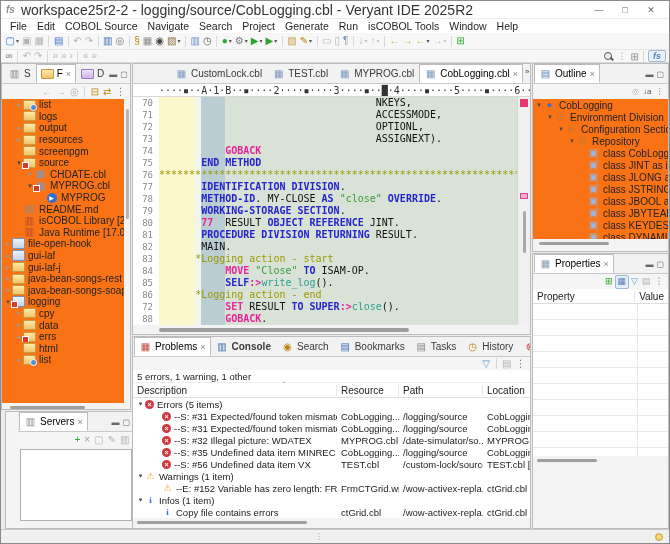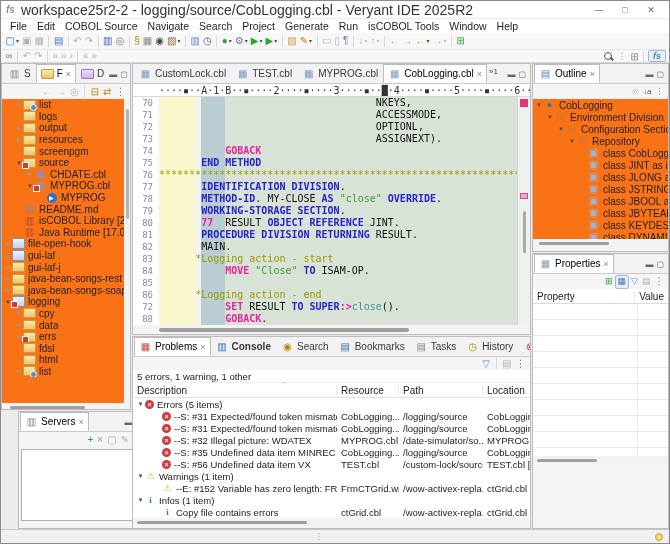--- a/index.html
+++ b/index.html
@@ -28,21 +28,21 @@
   .mag{position:relative;width:11px;height:11px;display:inline-block;}
   .mag::before{content:"";position:absolute;left:1px;top:1px;width:6px;height:6px;border:1.5px solid #555;border-radius:50%;}
   .mag::after{content:"";position:absolute;left:7px;top:7px;width:4px;height:1.5px;background:#555;transform:rotate(45deg);}
   .persp{font-style:italic;font-weight:bold;color:#5b7fb5;font-size:9px;border:1px solid #9fb8d8;background:#e8f0fa;
          padding:0 4px;height:12px;display:inline-flex;align-items:center;border-radius:2px;}
   .dots8{color:#aaa;font-size:9px;}
   
   .main{position:relative;height:466px;background:#ececec;}
   .view{position:absolute;background:#f4f4f4;border:1px solid #bcbcbc;overflow:hidden;}
   .v-explorer{left:0;top:0;width:130px;height:347px;}
-  .v-servers{left:17px;top:348px;width:130px;height:118px;}
+  .v-servers{left:4px;top:348px;width:130px;height:118px;padding-left:12px;}
   .v-editor{left:131px;top:0;width:399px;height:272px;background:#fff;}
   .v-problems{left:131px;top:273px;width:399px;height:193px;}
   .v-outline{left:531px;top:0;width:137px;height:189px;}
   .v-properties{left:531px;top:190px;width:137px;height:276px;}
   
   .tabbar{height:20px;display:flex;align-items:flex-end;background:#f2f2f2;border-bottom:1px solid #c9c9c9;padding:0 1px;}
   .tab{display:inline-flex;align-items:center;height:19px;padding:0 4px;font-size:10px;color:#3a3a3a;
        border:1px solid transparent;white-space:nowrap;max-width:105px;overflow:hidden;}
   .tab[data-active="true"]{background:#fff;border-color:#bcbcbc;border-bottom-color:#fff;color:#000;}
   .tab[data-bold="true"] .tlabel{font-weight:bold;}
@@ -569,25 +569,20 @@
               <span class="tlabel">data</span>
             </div>
             <div class="trow" data-ind="1" data-ar="c" data-ic="folder-err">
               <span class="tw"></span>
               <span class="tico"></span>
               <span class="tlabel">errs</span>
             </div>
             <div class="trow" data-ind="1" data-ar="" data-ic="folder">
               <span class="tw"></span>
               <span class="tico"></span>
-              <span class="tlabel">fdsl</span>
-            </div>
-            <div class="trow" data-ind="1" data-ar="" data-ic="folder">
-              <span class="tw"></span>
-              <span class="tico"></span>
               <span class="tlabel">html</span>
             </div>
             <div class="trow" data-ind="1" data-ar="c" data-ic="folder-list">
               <span class="tw"></span>
               <span class="tico"></span>
               <span class="tlabel">list</span>
             </div>
           </div>
         <div class="vscroll">
             <span class="vt" style="top:10px;height:110px;"></span>
@@ -626,21 +621,21 @@
           </span>
           <span class="tbi" data-dis="true">
             <span class="tbg">▥</span>
           </span>
         </div>
       <div class="srv-box"></div>
     </div>
 
     <div class="view v-editor">
       <div class="tabbar">
-        <span style="display:flex;align-items:flex-start;">
+        <span style="display:flex;align-items:flex-start;padding-left:36px;">
 
         <span class="tab" data-ic="cbl-tab">
               <span class="tico"></span>
               <span class="tlabel">CustomLock.cbl</span>
 
             </span>
             <span class="tab" data-ic="cbl-tab">
               <span class="tico"></span>
               <span class="tlabel">TEST.cbl</span>
 
@@ -725,20 +720,21 @@
             <div class="cline">
               <span class="lnum">83</span>
               <span class="ltext"><span data-tok="p">      </span><span data-tok="c">*Logging action - start</span></span>
             </div>
             <div class="cline">
               <span class="lnum">84</span>
               <span class="ltext"><span data-tok="p">           </span><span data-tok="v">MOVE </span><span data-tok="s">"Close"</span><span data-tok="k"> TO</span><span data-tok="p"> ISAM-OP.</span></span>
             </div>
             <div class="cline">
               <span class="lnum">85</span>
+              <span class="ltext"><span data-tok="p">           </span><span data-tok="k">SELF</span><span data-tok="v">:&gt;</span><span data-tok="m">write_log</span><span data-tok="p">().</span></span>
             </div>
             <div class="cline">
               <span class="lnum">86</span>
               <span class="ltext"><span data-tok="p">      </span><span data-tok="c">*Logging action - end</span></span>
             </div>
             <div class="cline">
               <span class="lnum">72</span>
               <span class="ltext"><span data-tok="p">           </span><span data-tok="v">SET</span><span data-tok="p"> RESULT </span><span data-tok="k">TO SUPER</span><span data-tok="v">:&gt;</span><span data-tok="m">close</span><span data-tok="p">().</span></span>
             </div>
             <div class="cline">

